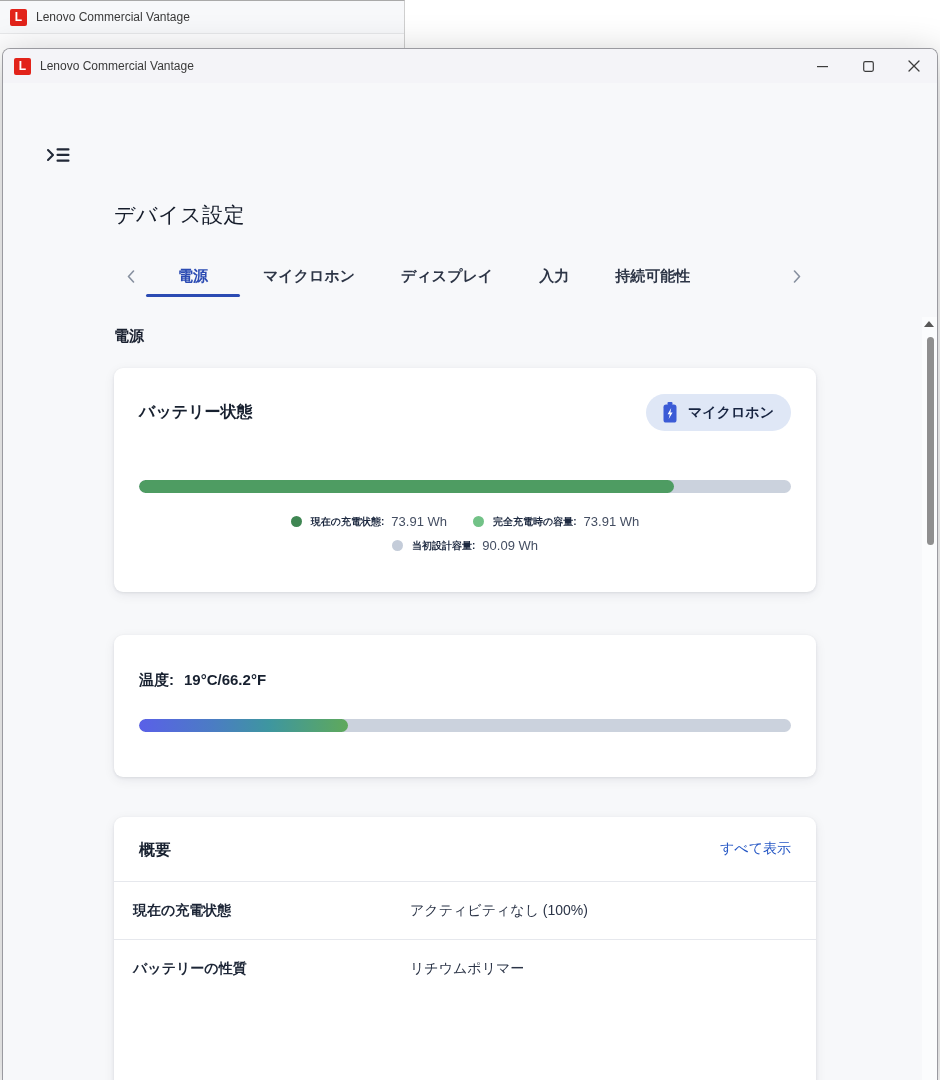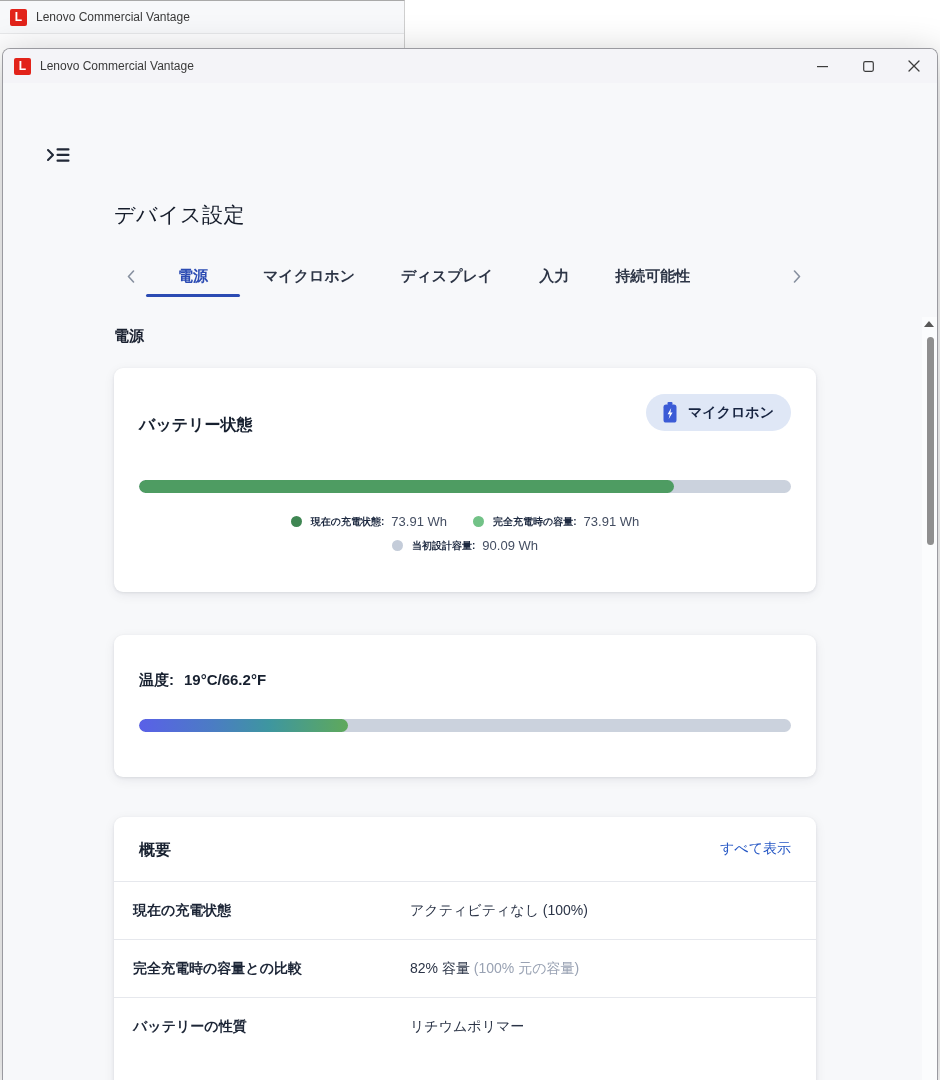--- a/index.html
+++ b/index.html
@@ -52,21 +52,21 @@
 
   .section-label { position:absolute; left:111px; top:244px; font-size:15px;
     font-weight:700; color:#1a2130; }
 
   .card { position:absolute; left:111px; width:702px; background:#ffffff;
     border-radius:9px; box-shadow:0 1px 3px rgba(25,35,60,.10), 0 3px 12px rgba(25,35,60,.07); }
   .card1 { top:285px; height:224px; }
   .card2 { top:552px; height:142px; }
   .card3 { top:734px; height:350px; }
 
-  .card-title { position:absolute; left:25px; top:47px; font-size:16px;
+  .card-title { position:absolute; left:25px; top:34px; font-size:16px;
     font-weight:700; color:#17202f; }
 
   
   .badge { position:absolute; right:25px; top:26px; height:37px; padding:0 17px;
     background:#dfe7f6; border-radius:19px; display:flex; align-items:center; gap:11px; }
   .badge-label { font-size:14px; font-weight:700; color:#172441; }
 
   
   .bar { position:absolute; left:25px; right:25px; height:13px; border-radius:7px;
     background:#cbd2dd; overflow:hidden; }
@@ -235,24 +235,20 @@
       <div class="ov-header">
         <div class="card-title" style="top:23px;">概要</div>
         <div class="ov-link">すべて表示</div>
       </div>
       <div class="ov-rows">
         <div class="ov-row">
           <span class="ov-row-label">現在の充電状態</span>
           <span class="ov-row-value"><span>アクティビティなし (100%)</span><span class="ov-val-secondary"></span></span>
         </div>
         <div class="ov-row">
-          <span class="ov-row-label">完全充電時の容量との比較</span>
-          <span class="ov-row-value"><span>82% 容量 </span><span class="ov-val-secondary">(100% 元の容量)</span></span>
-        </div>
-        <div class="ov-row">
           <span class="ov-row-label">バッテリーの性質</span>
           <span class="ov-row-value"><span>リチウムポリマー</span><span class="ov-val-secondary"></span></span>
         </div>
 
       </div>
     </div>
 
     <div class="scroll-track"></div>
     <div class="scroll-up"></div>
     <div class="scroll-thumb"></div>

